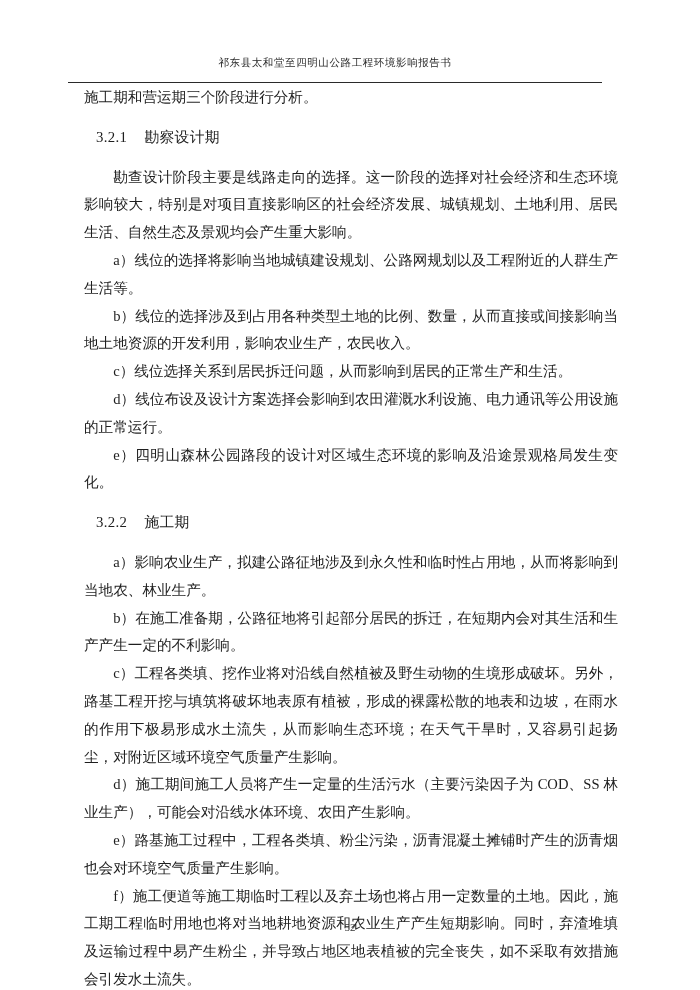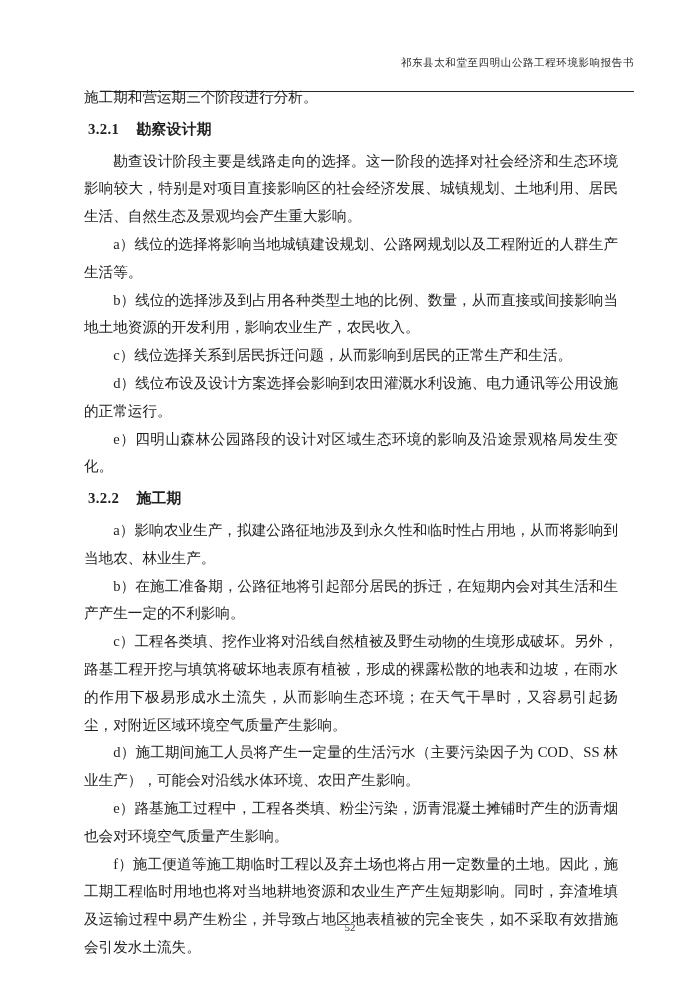--- a/index.html
+++ b/index.html
@@ -13,27 +13,27 @@
     height: 990px;
     margin: 0 auto;
     background: #ffffff;
     font-family: "Liberation Serif", "DejaVu Serif", serif;
     color: #1e1e1e;
     overflow: hidden;
   }
   .header {
     position: absolute;
     top: 56px;
-    left: 100px;
+    left: 68px;
     width: 534px;
-    text-align: right;
+    text-align: center;
     font-size: 10.5px;
     letter-spacing: 0.6px;
     color: #2a2a2a;
-    padding-bottom: 21px;
+    padding-bottom: 12px;
     border-bottom: 1.6px solid #2a2a2a;
   }
   .content {
     position: absolute;
     top: 84px;
     left: 84px;
     width: 534px;
     font-size: 14.6px;
     line-height: 27.8px;
     text-align: justify;
@@ -42,24 +42,24 @@
   }
   .para {
     margin: 0;
     text-indent: 2em;
     font-family: Liberation Serif, serif;
   }
   .para.no-indent {
     text-indent: 0;
   }
   .heading {
-    margin: 4px;
+    margin: 12px;
     font-size: 14.8px;
     line-height: 27.8px;
-    font-weight: bold;
+    font-weight: normal;
     text-indent: 0;
     letter-spacing: 0.3px;
   }
   .heading .h-num {
     margin-right: 0.9em;
   }
   .footer {
     position: absolute;
     top: 921px;
     left: 0;

